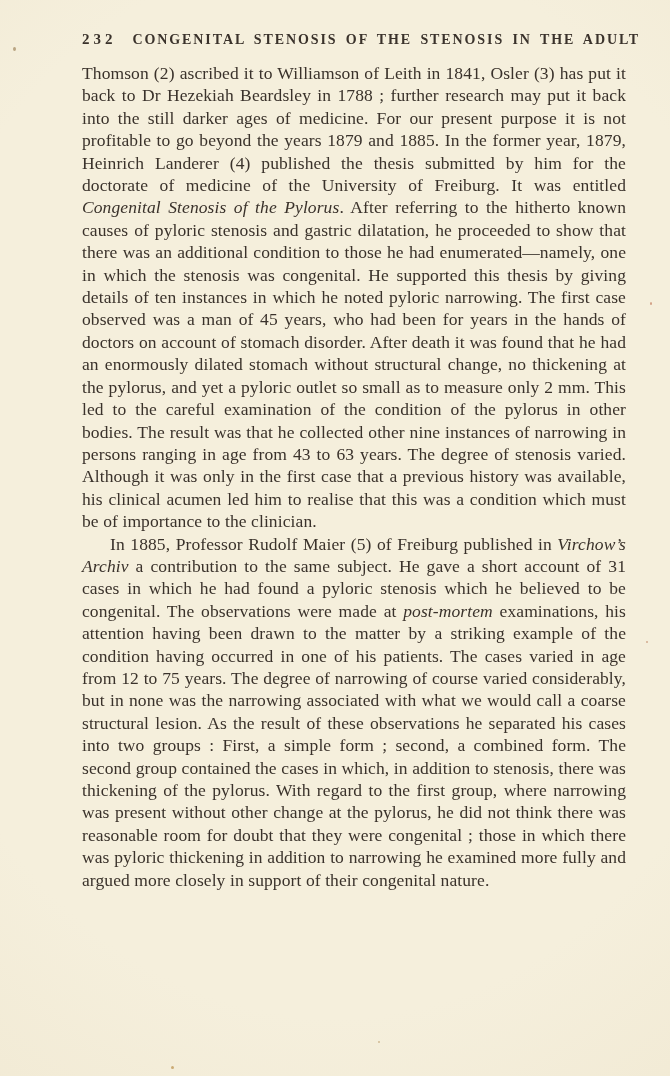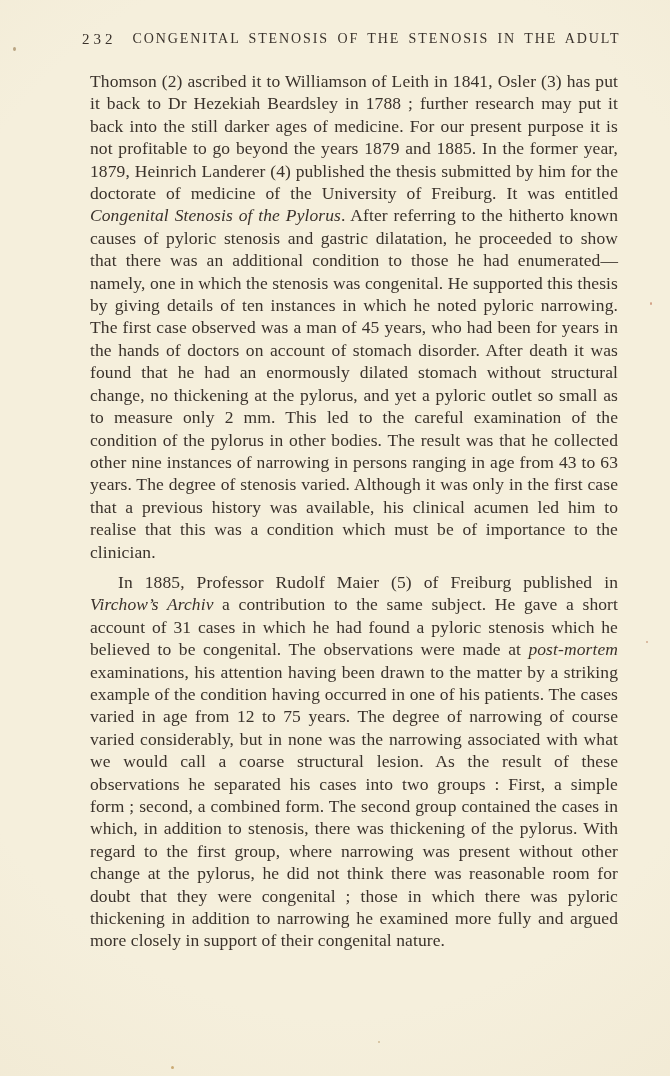--- a/index.html
+++ b/index.html
@@ -22,44 +22,45 @@
         var(--paper, #f5efdc) 55%,
         var(--paper-edge, #efe7d0) 100%);
     color: var(--ink, #3a322b);
   }
   .header {
     position: absolute;
     top: 31px;
     left: 82px;
     right: 45px;
     display: flex;
-    align-items: flex-start;
+    align-items: flex-end;
     font-size: 14px;
     color: var(--ink, #3a322b);
     white-space: nowrap;
+    font-weight: bold;
   }
   .page-number {
     letter-spacing: 4px;
     margin-right: 16px;
     font-size: 15px;
   }
   .running-title {
     flex: 1;
     letter-spacing: 1.9px;
     word-spacing: 3px;
     text-align: justify;
   }
   .body-text {
     position: absolute;
     top: 62px;
     left: 82px;
     width: 544px;
   }
   .body-text p {
-    margin: 8px;
+    margin: 0;
     font-size: 17.5px;
     line-height: 22.4px;
     text-align: justify;
     letter-spacing: 0.1px;
   }
   .body-text p.indent {
     text-indent: 28px;
   }
   .body-text em {
     font-style: italic;

